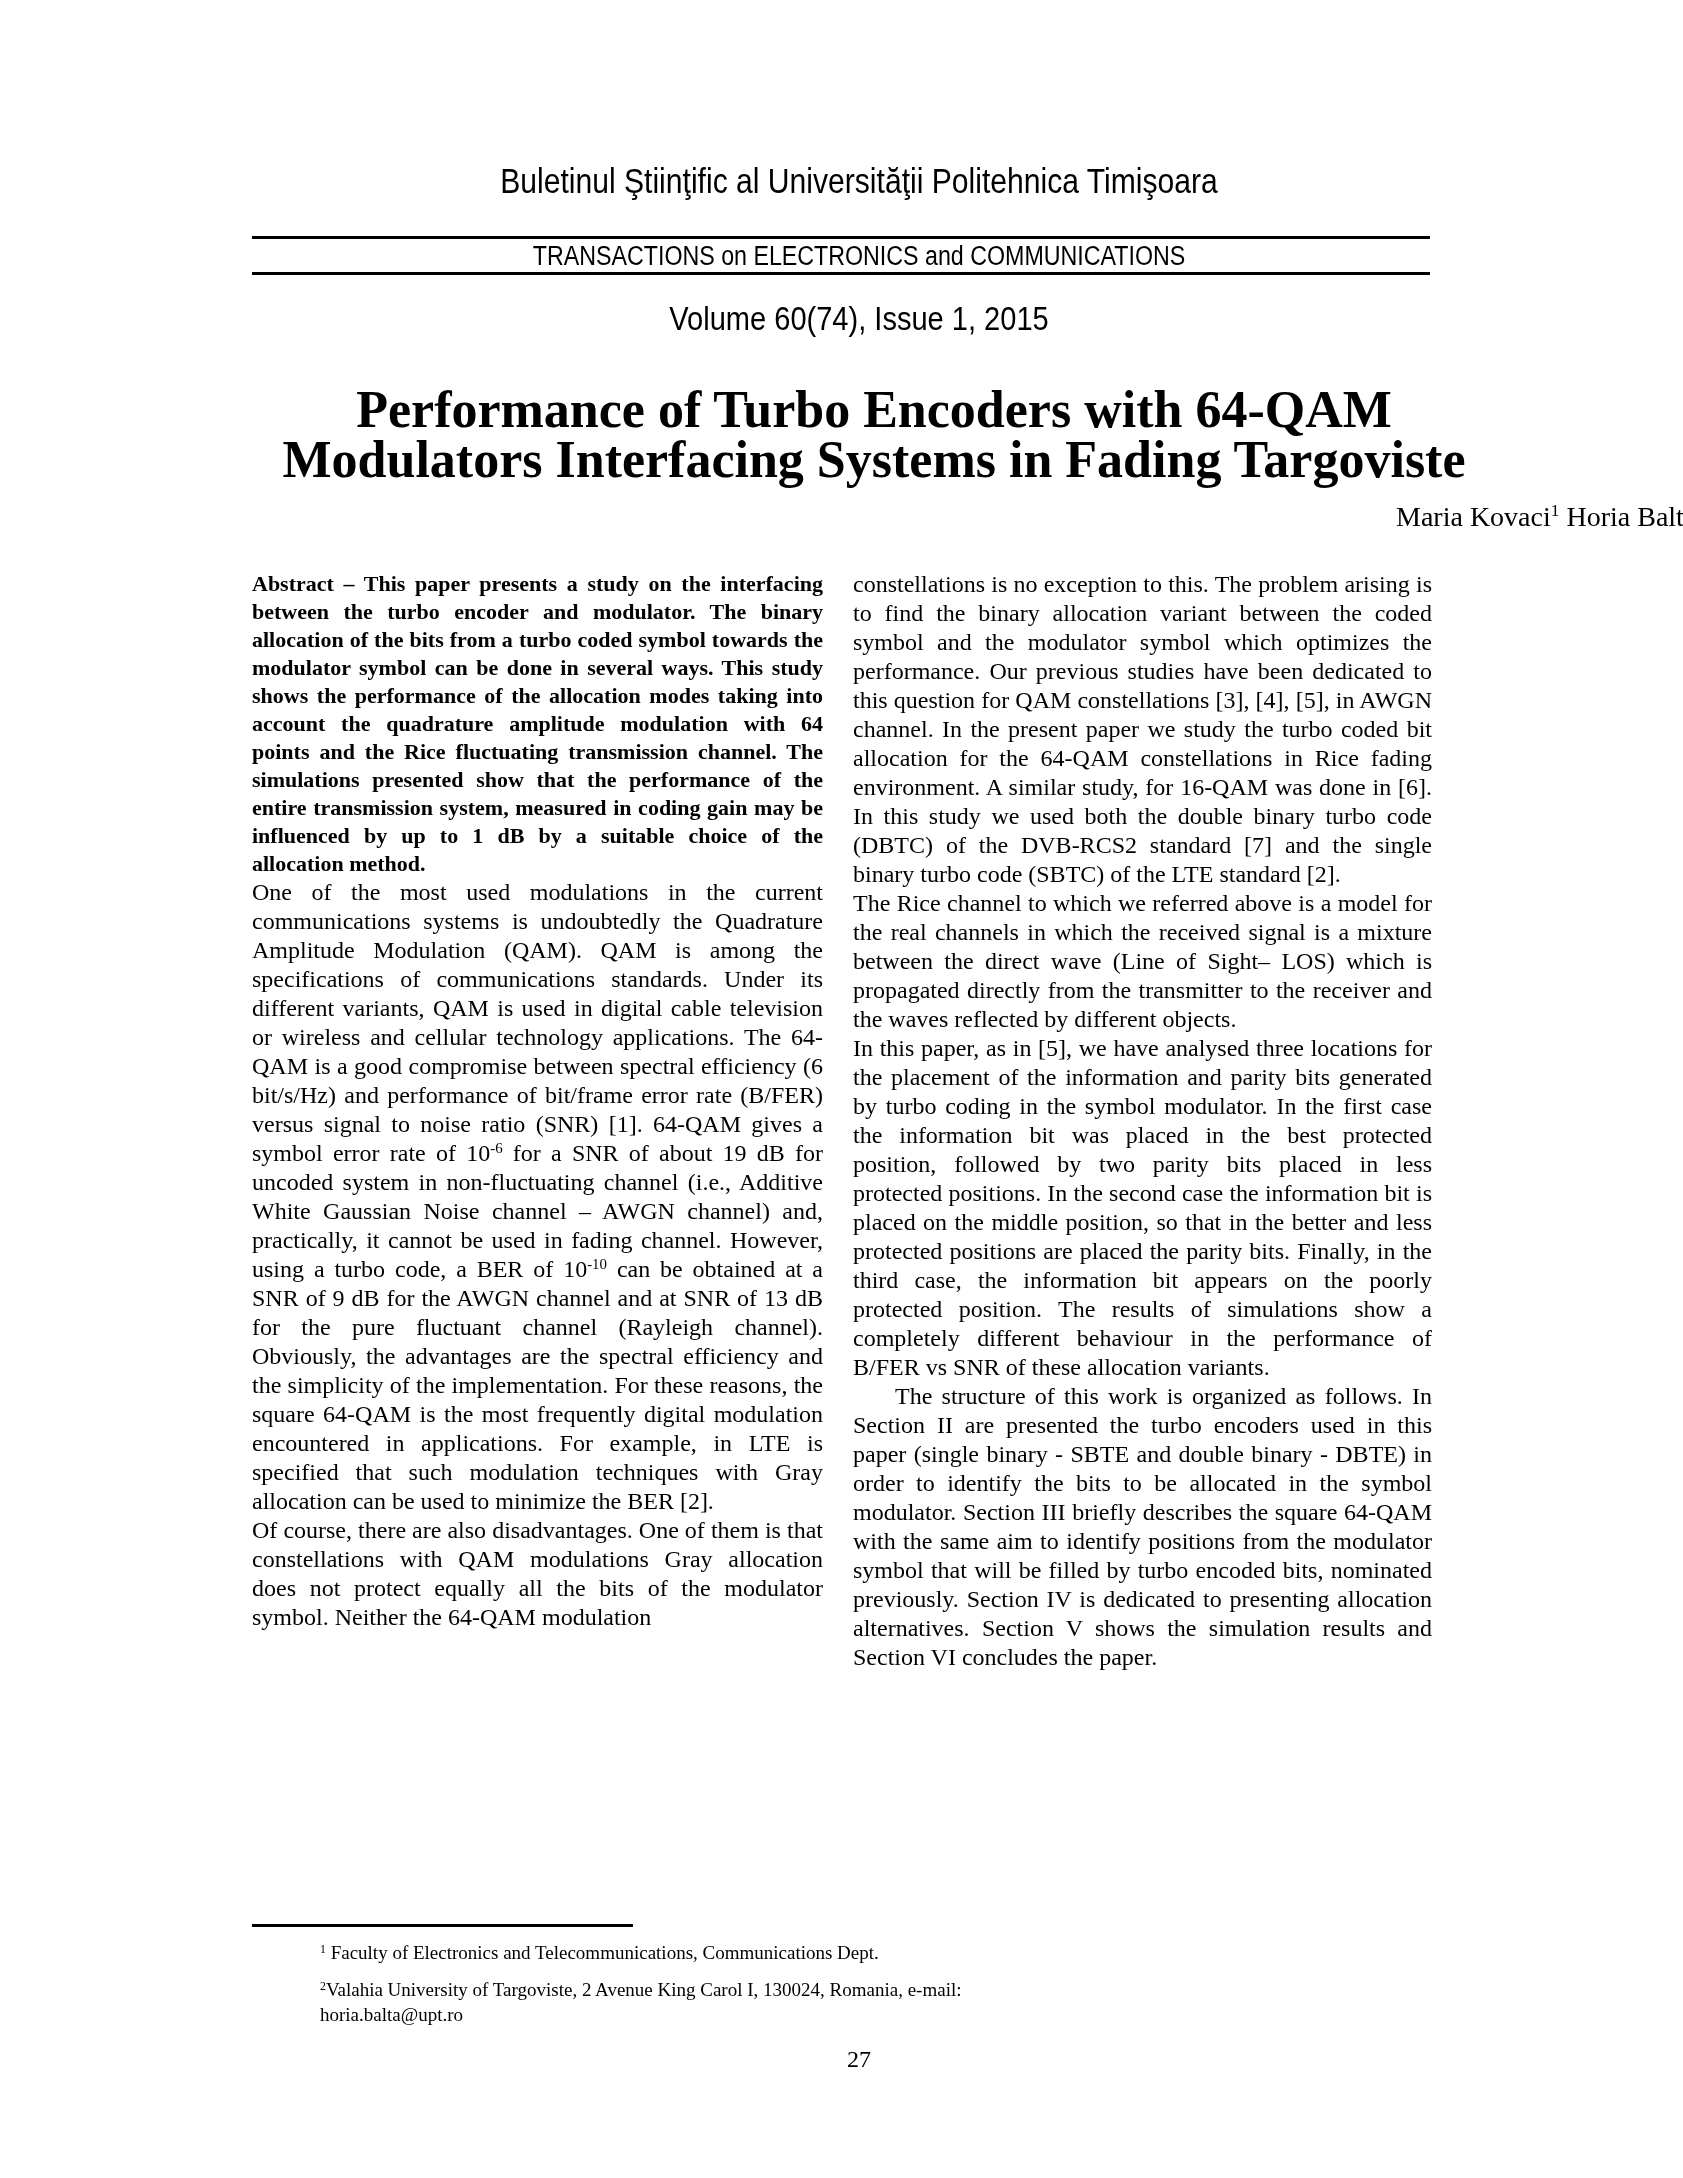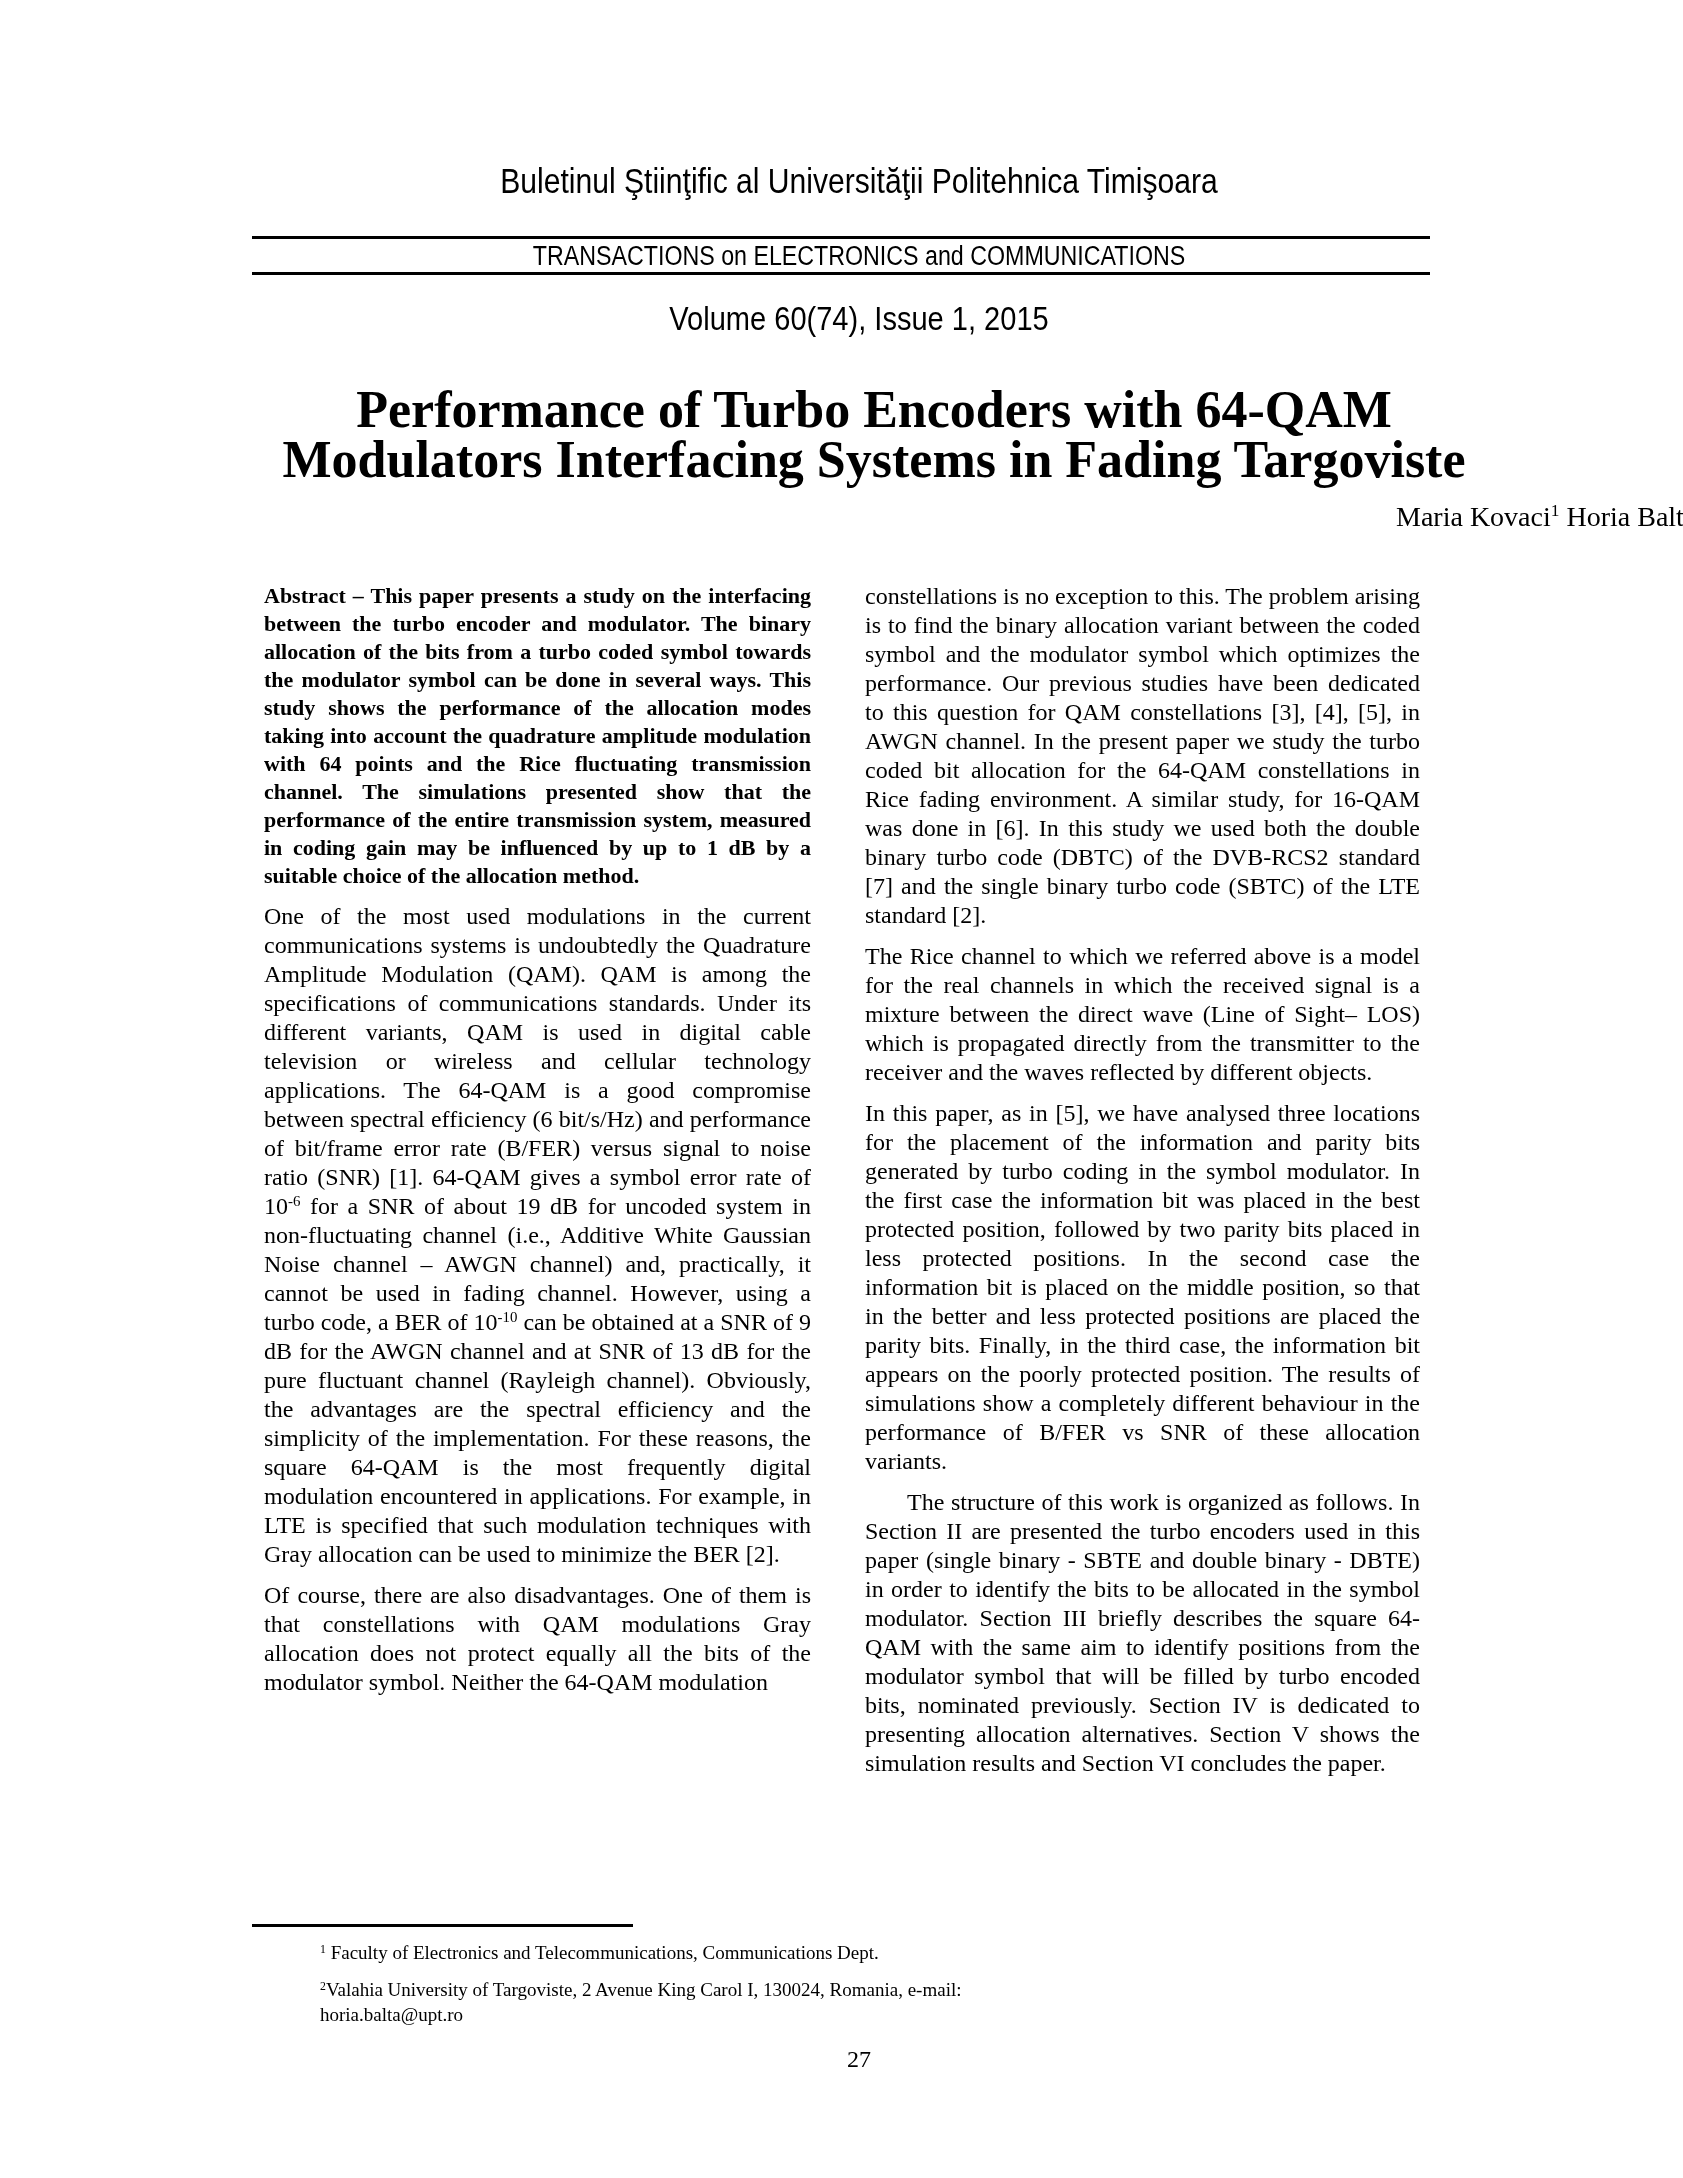--- a/index.html
+++ b/index.html
@@ -56,21 +56,21 @@
     font-size: 28px; line-height: 34px;
   }
   
   .columns {
     position: absolute; top: 570px; left: 252px; width: 1180px;
     display: flex; gap: 30px; align-items: flex-start;
     font-family: "Liberation Serif", serif;
   }
   .col-left  { width: 571px; }
   .col-right { width: 579px; }
-  .block { margin: 12px; text-align: justify; }
+  .block { margin: 0; text-align: justify; }
   .paragraph {
     font-size: 24px; line-height: 29px;
   }
   .abstract, .keywords {
     font-weight: bold;
     font-size: 22px; line-height: 28px;
   }
   .heading {
     font-weight: normal;
     font-size: 25px; line-height: 31px;

